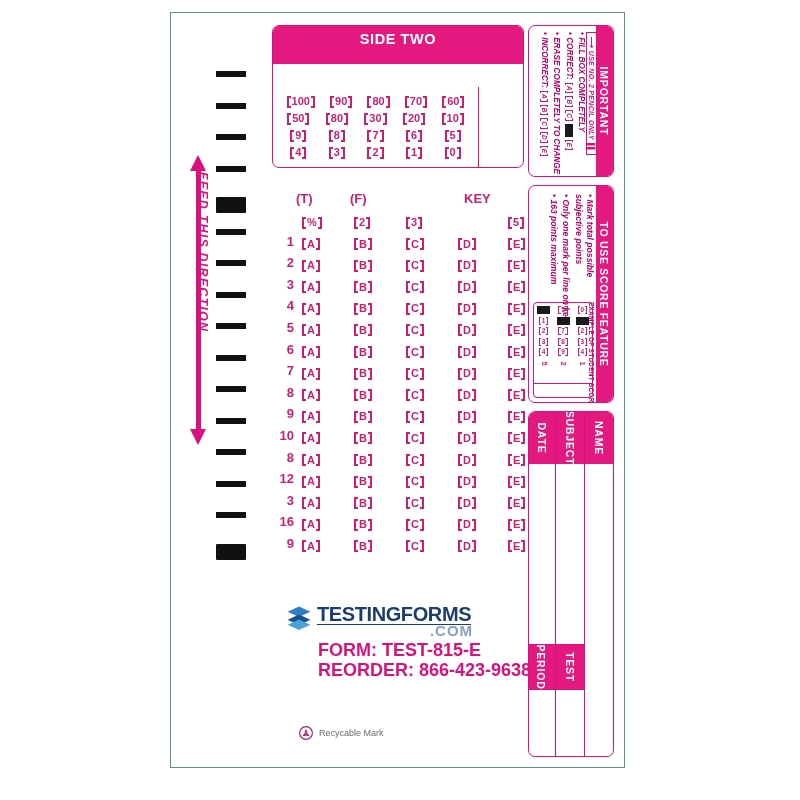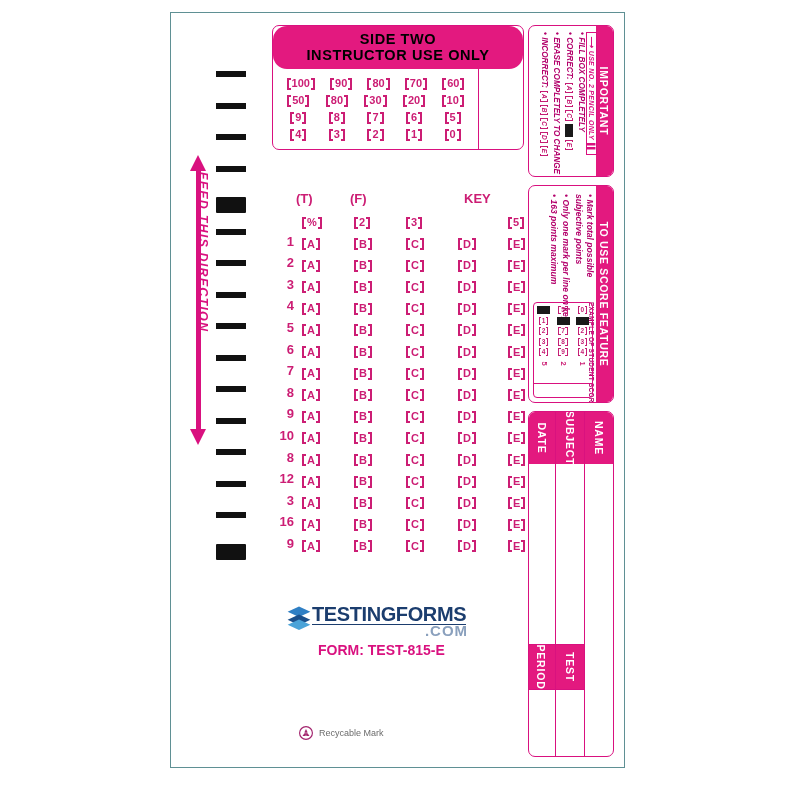--- a/index.html
+++ b/index.html
@@ -103,33 +103,33 @@
     top: 12px;
     width: 252px;
     border: 1.6px solid #d9117f;
     border-radius: 7px;
     box-sizing: border-box;
     overflow: hidden;
     background: #ffffff;
   }
   #header-bar {
     background: #e3197f;
-    color: #000000;
+    color: #ffffff;
     text-align: center;
-    padding: 5px 0 6px 0;
+    padding: 5px 0 17px 0;
     font-weight: bold;
     font-size: 14.5px;
     letter-spacing: 0.6px;
     line-height: 16px;
-    border-radius: 14px;
   }
   #header-bar .l1 { display: block; }
   #header-bar .l2 { display: block; }
   #score-grid-wrap {
     display: flex;
+    margin-top: 23px;
   }
   #score-grid {
     flex: 1;
     padding: 6px 0 6px 0;
   }
   #score-grid .srow {
     display: flex;
     justify-content: space-around;
     padding: 2.5px 6px;
   }
@@ -432,20 +432,21 @@
   
   #footer {
     position: absolute;
     left: 115px;
     top: 590px;
     width: 250px;
   }
   #logo-row {
     display: flex;
     align-items: flex-start;
+    gap: 5px;
   }
   #logo-mark { width: 26px; height: 26px; flex: none; margin-top: 1px; }
   #logo-text-wrap { position: relative; }
   #logo-word {
     color: #1b3d6e;
     font-weight: bold;
     font-size: 20px;
     letter-spacing: -0.4px;
     line-height: 22px;
   }
@@ -461,21 +462,21 @@
     color: #8aa0bd;
     font-size: 15px;
     font-weight: bold;
     letter-spacing: 1px;
   }
   #footer-lines {
     margin-top: 10px;
     margin-left: 32px;
     color: #d9117f;
     font-weight: bold;
-    font-size: 14px;
+    font-size: 18px;
     line-height: 20px;
   }
   #recycle {
     position: absolute;
     left: 128px;
     top: 713px;
     display: flex;
     align-items: center;
     gap: 6px;
   }
@@ -511,21 +512,20 @@
   <div id="feed-arrow">
     <div class="head"></div>
     <div class="shaft"></div>
     <div class="tail"></div>
   </div>
   <div id="feed-label">FEED THIS DIRECTION</div>
 
   <div id="header-block">
     <div id="header-bar">
       <span class="l1">SIDE  TWO</span>
-      <span class="l2">INSTRUCTOR  USE  ONLY</span>
     </div>
     <div id="score-grid-wrap">
       <div id="score-grid">
           <div class="srow">
             <span class="bub wide">100</span>
             <span class="bub wide">90</span>
             <span class="bub wide">80</span>
             <span class="bub wide">70</span>
             <span class="bub wide">60</span>
           </div>
@@ -803,20 +803,21 @@
         <polygon points="16,19 30,25.5 16,32 2,25.5" fill="#4aa3d8"></polygon>
       </svg>
       <div id="logo-text-wrap">
         <div id="logo-word">TESTINGFORMS</div>
         <div id="logo-rule"></div>
         <div id="logo-com">.COM</div>
       </div>
     </div>
     <div id="footer-lines">
       <div>FORM: TEST-815-E</div>
+      <div>REORDER: 866-423-9638</div>
     </div>
   </div>
 
   <div id="recycle">
     <svg width="14" height="14" viewBox="0 0 24 24">
       <circle cx="12" cy="12" r="11" fill="none" stroke="#a3256e" stroke-width="2"></circle>
       <path d="M12 5 L15 11 L12.8 11 L12.8 14 L11.2 14 L11.2 11 L9 11 Z" fill="#a3256e"></path>
       <path d="M6 17 L9.5 12 L10.5 13.8 L13 12.4 L13.8 13.8 L11 15.4 L12 17.2 Z" fill="#a3256e"></path>
       <path d="M18 17 L14.5 12 L13.5 13.8 L11 12.4 L10.2 13.8 L13 15.4 L12 17.2 Z" fill="#a3256e"></path>
     </svg>

